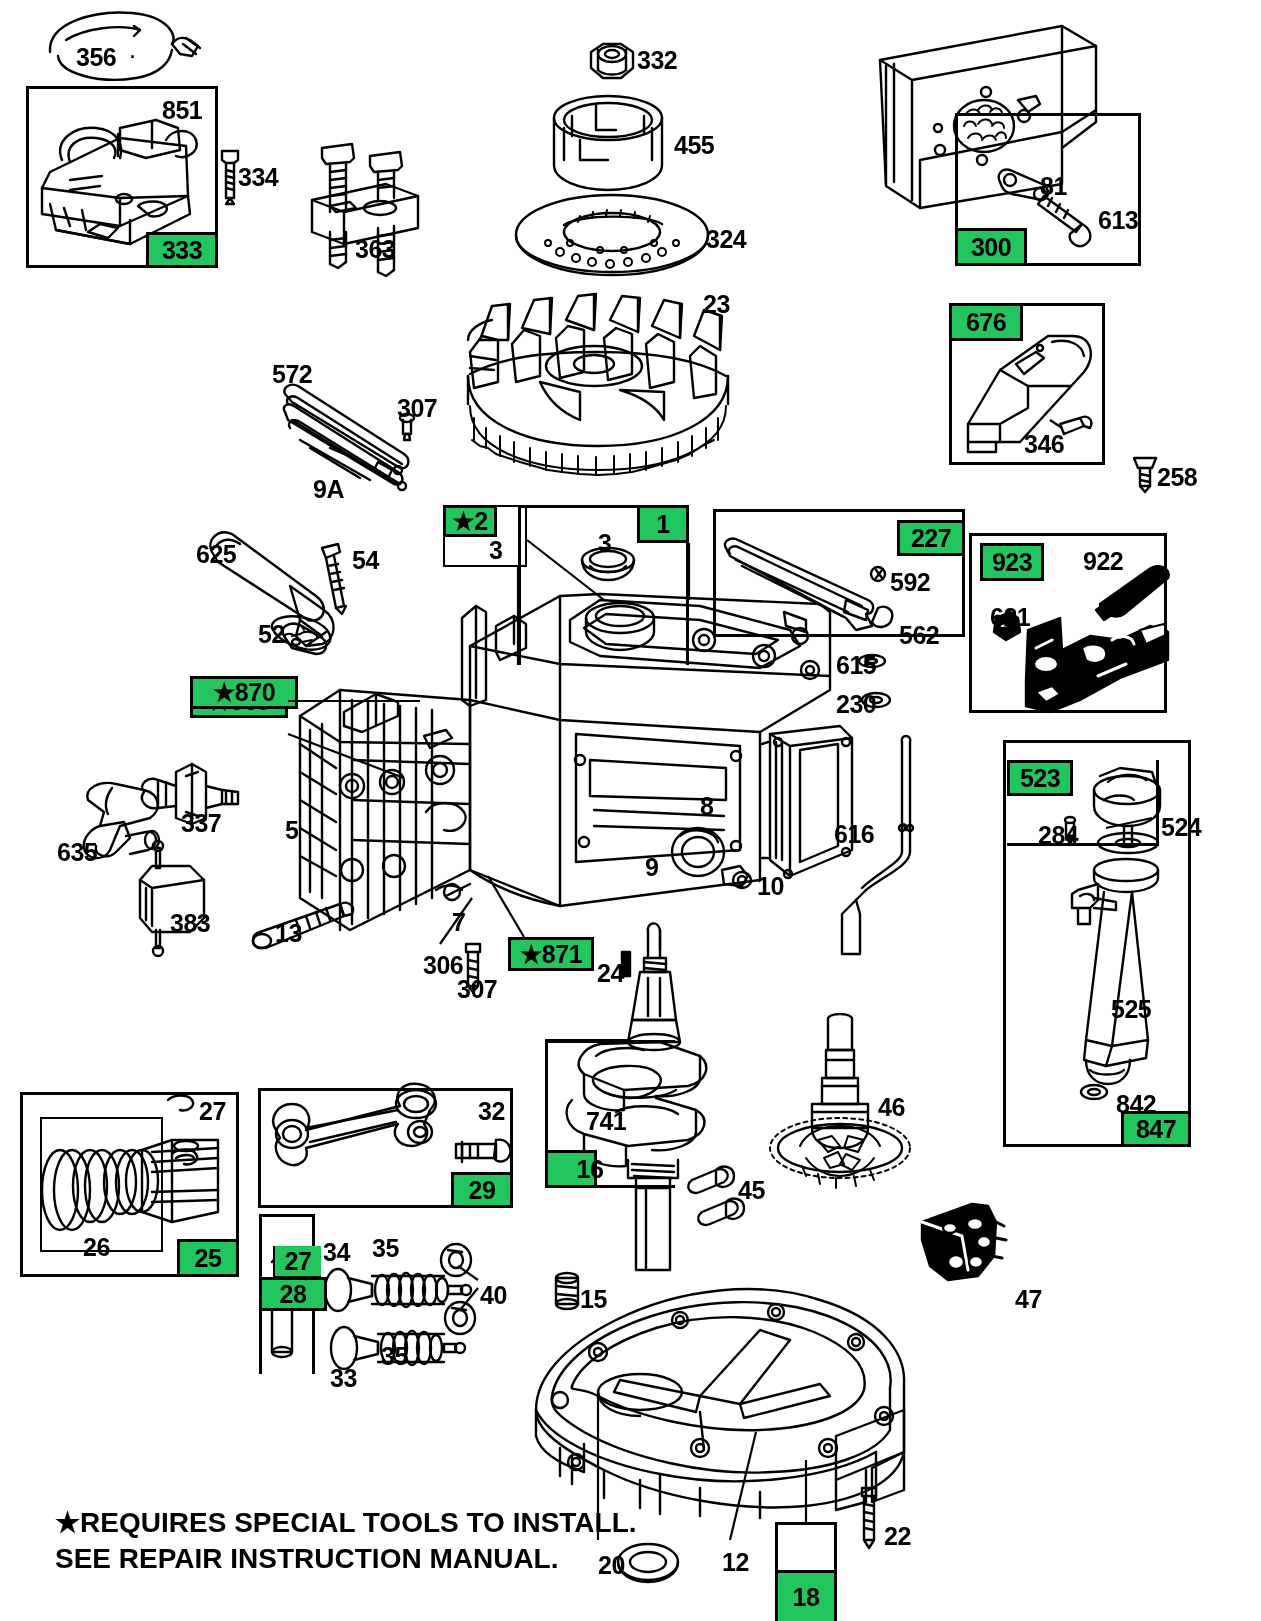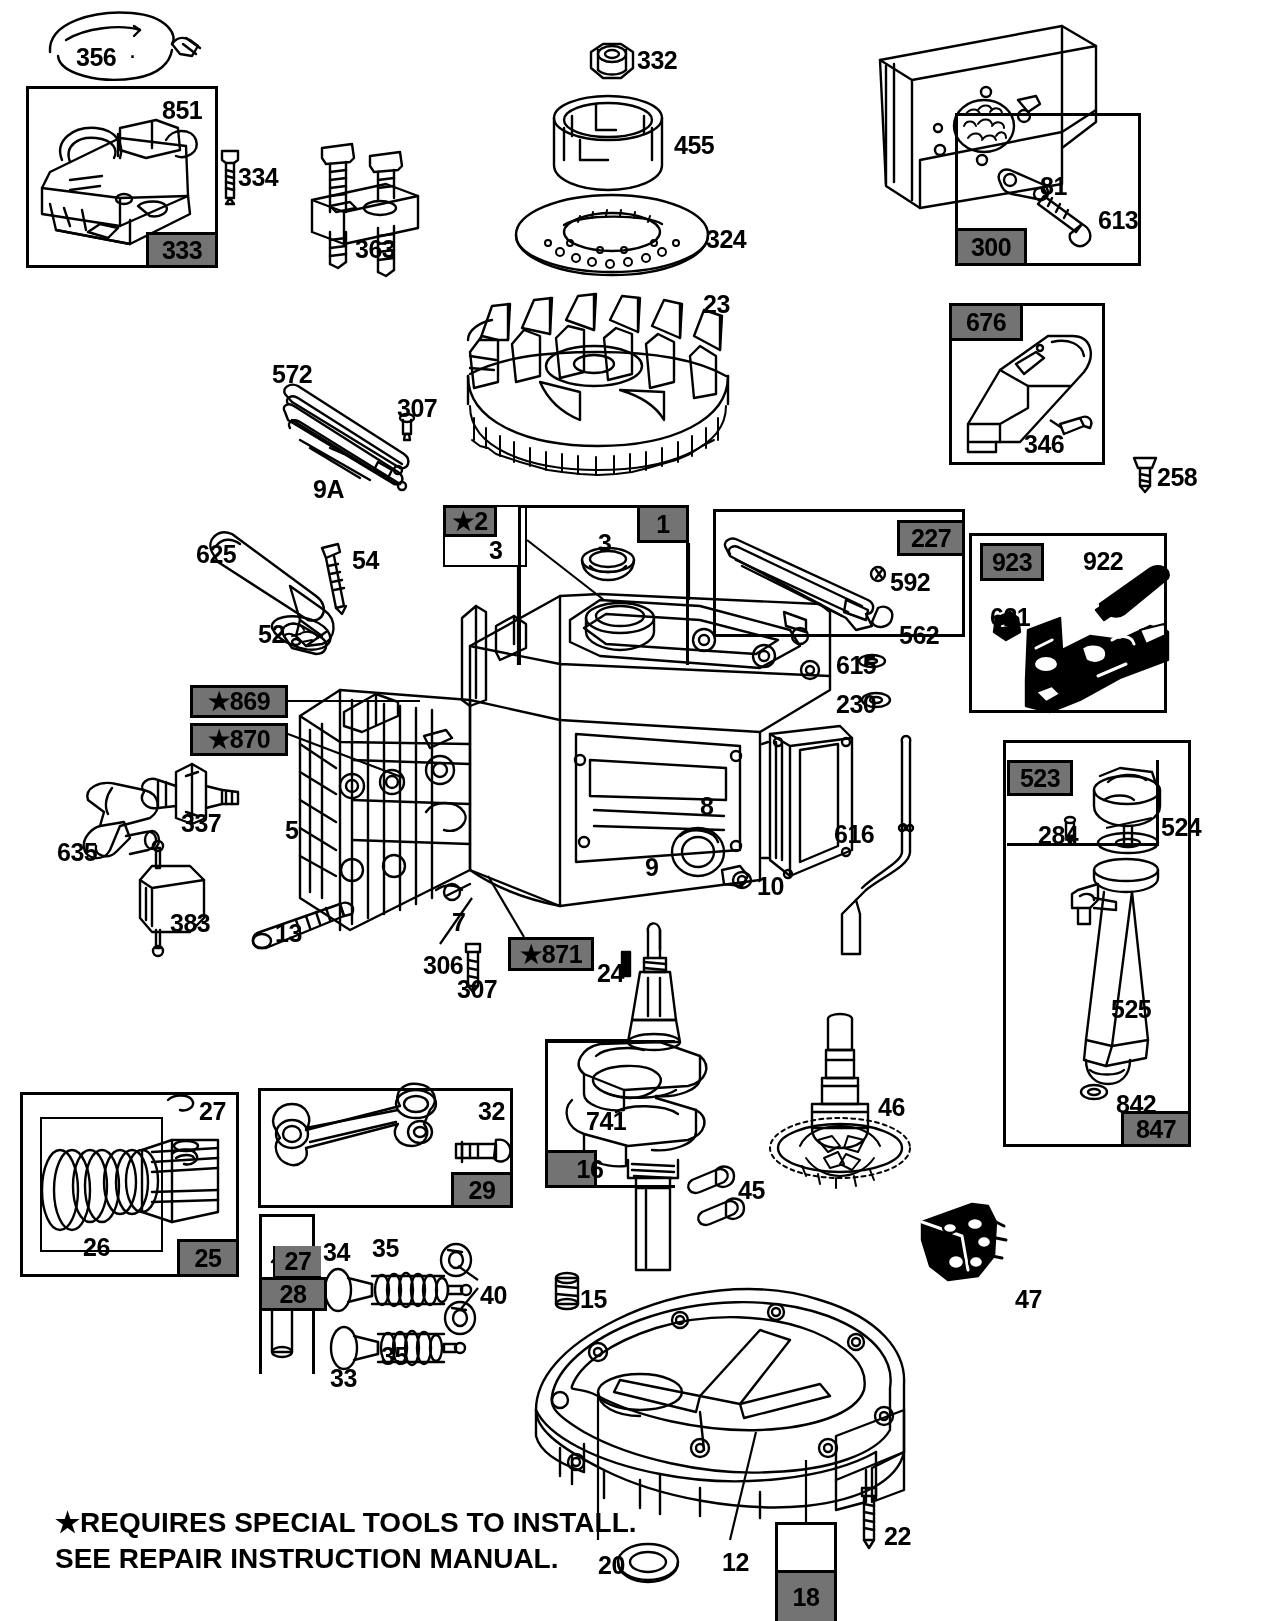--- a/index.html
+++ b/index.html
@@ -35,21 +35,21 @@
   .frame {
     position: absolute;
     border: 3px solid #000;
     background: transparent;
   }
   .frame.thin { border-width: 2px; }
   
   .boxlbl {
     position: absolute;
     border: 3px solid #000;
-    background: #737373;
+    background: #22c55e;
     display: flex;
     align-items: center;
     justify-content: center;
     font-family: "Liberation Sans", sans-serif;
     font-weight: bold;
     font-size: 25px;
     color: #000;
     letter-spacing: -0.5px;
   }
   .boxlbl.thin { border-width: 2px; }
@@ -796,21 +796,21 @@
   <div class="boxlbl" style="left:443px; top:505px; width:54px; height:32px;">★2</div>
   <div class="frame thin" style="left:443px; top:505px; width:84px; height:62px;"></div>
 
   <div class="boxlbl" style="left:637px; top:505px; width:52px; height:38px;">1</div>
 
   <div class="boxlbl" style="left:897px; top:520px; width:68px; height:36px;">227</div>
 
   <div class="boxlbl" style="left:980px; top:543px; width:64px; height:38px;">923</div>
 
   <div class="boxlbl" style="left:190px; top:685px; width:98px; height:33px;">★869</div>
-  <div class="boxlbl" style="left:190px; top:723px; width:98px; height:33px;">★870</div>
+  <div class="boxlbl" style="left:190px; top:676px; width:108px; height:33px;">★870</div>
 
   <div class="boxlbl" style="left:1007px; top:760px; width:66px; height:36px;">523</div>
 
   <div class="boxlbl" style="left:508px; top:937px; width:86px; height:34px;">★871</div>
 
   <div class="boxlbl" style="left:1121px; top:1111px; width:70px; height:36px;">847</div>
 
   <div class="boxlbl" style="left:177px; top:1239px; width:62px; height:38px;">25</div>
 
   <div class="boxlbl" style="left:451px; top:1172px; width:62px; height:36px;">29</div>

